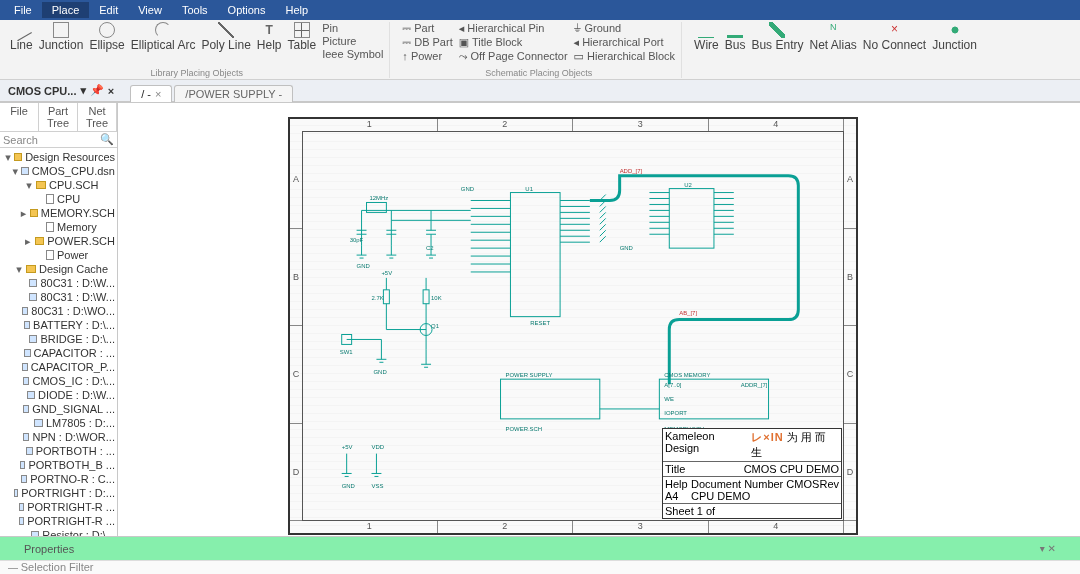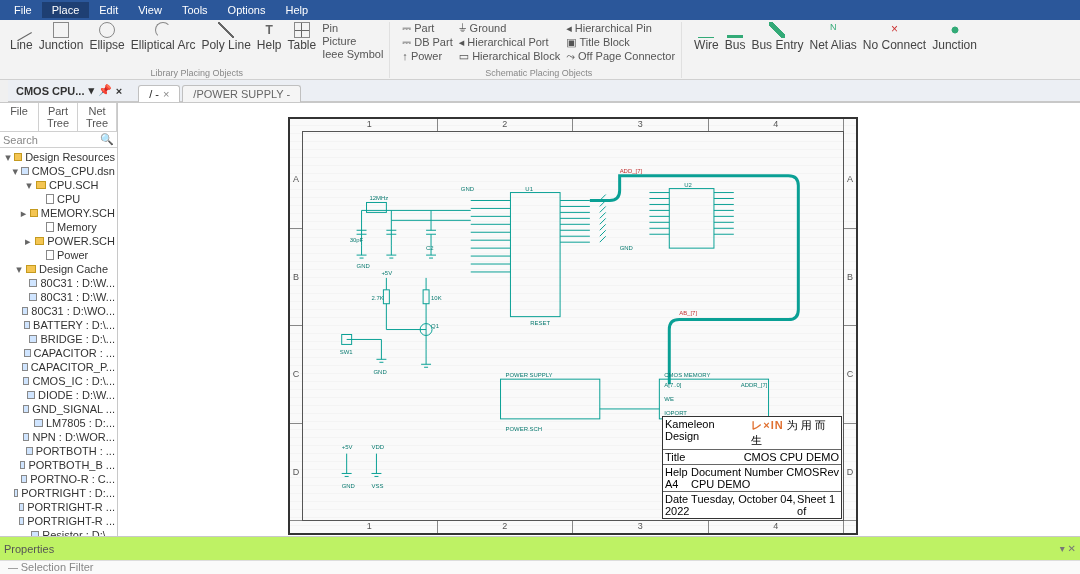--- a/index.html
+++ b/index.html
@@ -9,21 +9,21 @@
 .menubar .tab.active{background:#1e3f73;}
 .ribbon{height:60px;background:#f3f3f3;border-bottom:1px solid #d0d0d0;display:flex;align-items:flex-start;padding:2px 4px;gap:6px;}
 .rgrp{display:flex;flex-direction:column;align-items:center;border-right:1px solid #e0e0e0;padding:0 6px;height:56px;justify-content:space-between;}
 .rgrp .row{display:flex;gap:6px;align-items:flex-start;}
 .ricon{display:flex;flex-direction:column;align-items:center;gap:1px;color:#444;}
 .ricon .glyph{width:16px;height:16px;border:1px solid #888;}
 .ricon span{font-size:12px;text-align:center;line-height:1;}
 .rlist{display:flex;flex-direction:column;gap:1px;font-size:9px;color:#555;}
 .rlist div{white-space:nowrap;}
 .rgrp .lbl{font-size:9px;color:#888;}
-.tabstrip{height:22px;background:#eceff4;border-bottom:1px solid #c8c8c8;display:flex;margin-left:8px;}
+.tabstrip{height:22px;background:#eceff4;border-bottom:1px solid #c8c8c8;display:flex;}
 .doctitle{font-weight:600;color:#333;padding:0 8px;display:flex;align-items:center;gap:4px;}
 .filetabs{display:flex;align-items:flex-end;height:22px;margin-left:8px;}
 .filetab{padding:2px 10px;border:1px solid #c0c0c0;border-bottom:none;background:#f5f5f5;font-size:10px;color:#666;border-radius:3px 3px 0 0;margin-right:2px;display:flex;align-items:center;gap:4px;}
 .filetab.active{background:#fff;color:#222;}
 .filetab .x{color:#888;}
 .main{display:flex;height:calc(100% - 20px - 60px - 22px - 24px - 14px);border-top:1px solid #c8c8c8;}
 .sidebar{width:118px;background:#fff;border-right:1px solid #c8c8c8;display:flex;flex-direction:column;}
 .stabs{display:flex;border-bottom:1px solid #d0d0d0;font-size:10px;}
 .stabs div{flex:1;padding:2px 3px;text-align:center;color:#555;border-right:1px solid #d0d0d0;}
 .search{display:flex;align-items:center;border-bottom:1px solid #d0d0d0;padding:1px 3px;font-size:10px;color:#888;justify-content:space-between;}
@@ -40,21 +40,21 @@
 .colhdr,.colftr{position:absolute;left:12px;right:12px;height:12px;display:flex;}
 .colhdr{top:0;}.colftr{bottom:0;}
 .colhdr div,.colftr div{flex:1;text-align:center;font-size:9px;color:#555;border-right:1px solid #888;}
 .rowhdr,.rowrhs{position:absolute;top:12px;bottom:12px;width:12px;display:flex;flex-direction:column;}
 .rowhdr{left:0;}.rowrhs{right:0;}
 .rowhdr div,.rowrhs div{flex:1;display:flex;align-items:center;justify-content:center;font-size:9px;color:#555;border-bottom:1px solid #888;}
 .schsvg{position:absolute;left:12px;top:12px;right:12px;bottom:12px;}
 .titleblk{position:absolute;right:14px;bottom:14px;width:180px;border:1px solid #333;background:#fff;font-size:7px;}
 .titleblk .r{border-bottom:1px solid #666;padding:1px 2px;display:flex;justify-content:space-between;}
 .logo{color:#e07030;font-weight:700;letter-spacing:1px;}
-.props{height:24px;background:#bef264;border-top:1px solid #c8c8c8;display:flex;align-items:center;justify-content:space-between;padding:0 4px;color:#555;gap:24px;}
+.props{height:24px;background:#86efac;border-top:1px solid #c8c8c8;display:flex;align-items:center;justify-content:space-between;padding:0 24px;color:#555;gap:24px;}
 .props .right{font-size:10px;color:#777;}
 .filterbar{height:14px;background:#fafafa;border-top:1px solid #ddd;font-size:10px;color:#888;padding:0 8px;}
 svg text{font-size:6px;fill:#0a7a70;}
 .net{stroke:#0aa095;stroke-width:1;fill:none;}
 .bus{stroke:#0aa095;stroke-width:3;fill:none;}
 .part{stroke:#0aa095;stroke-width:1;fill:none;}
 .lbl{fill:#c03030;font-size:6px;}
 </style>
 </head>
 <body>
@@ -112,28 +112,28 @@
   </div>
 
   <div class="rgrp">
     <div class="row">
       <div class="rlist">
         <div>⎓ <span>Part</span></div>
         <div>⎓ <span>DB Part</span></div>
         <div>↑ <span>Power</span></div>
       </div>
       <div class="rlist">
+        <div>◂ <span>Hierarchical Pin</span></div>
+        <div>▣ <span>Title Block</span></div>
+        <div>⤳ <span>Off Page Connector</span></div>
+      </div>
+      <div class="rlist">
         <div>⏚ <span>Ground</span></div>
         <div>◂ <span>Hierarchical Port</span></div>
         <div>▭ <span>Hierarchical Block</span></div>
-      </div>
-      <div class="rlist">
-        <div>◂ <span>Hierarchical Pin</span></div>
-        <div>▣ <span>Title Block</span></div>
-        <div>⤳ <span>Off Page Connector</span></div>
       </div>
     </div>
     <div class="lbl">Schematic Placing Objects</div>
   </div>
 
   <div class="rgrp" style="border-right:none">
     <div class="row">
       <div class="ricon">
           <div class="glyph" style="border:none;border-bottom:1px solid #3a7"></div>
           <span>Wire</span>
@@ -480,21 +480,20 @@
         <div class="r">
             <span>Title</span>
             <span>CMOS CPU DEMO</span>
           </div>
         <div class="r">
             <span><span>Help</span> <span>A4</span></span>
             <span><span>Document Number</span> <span>CMOS CPU DEMO</span></span>
             <span><span>Rev</span><span></span></span>
           </div>
         <div class="r" style="border-bottom:none">
-            <span><span>Date</span> <span>Tuesday, October 04, 2022</span></span>
             <span>Sheet 1 of</span>
           </div>
       </div>
     </div>
   </div>
 </div>
 
 <div class="props">
   <span>Properties</span>
   <span class="right">▾ ✕</span>

